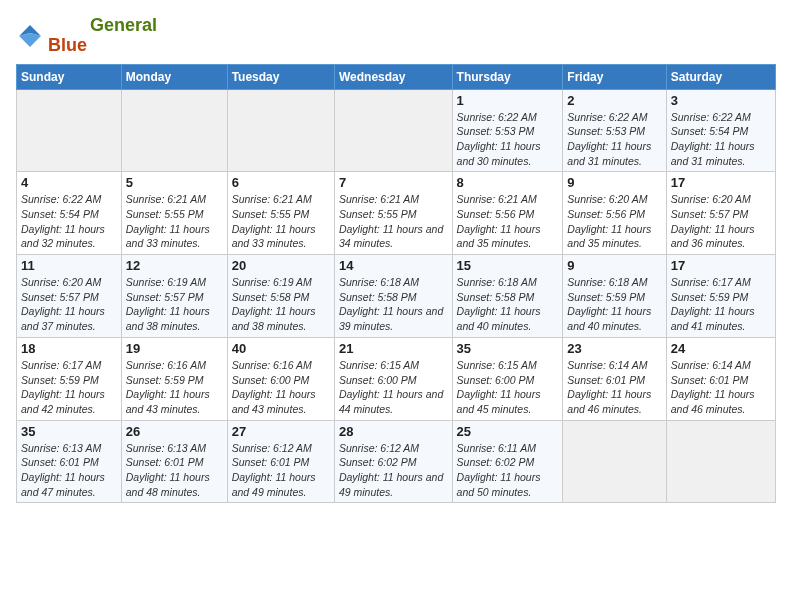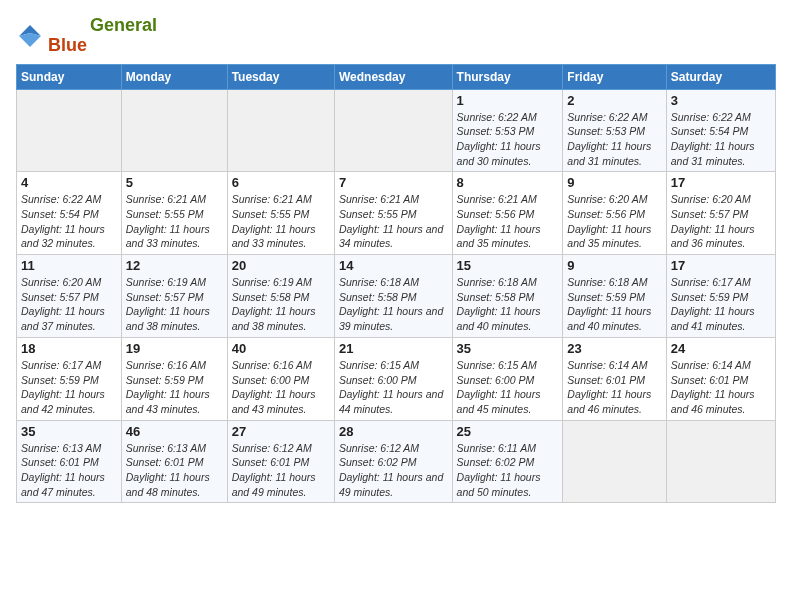--- a/index.html
+++ b/index.html
@@ -276,21 +276,21 @@
         </td>
       </tr>
       <tr>
         <td>
           <div class="day-num">35</div>
           <div class="day-info" style="white-space: pre-line;">Sunrise: 6:13 AM
 Sunset: 6:01 PM
 Daylight: 11 hours and 47 minutes.</div>
         </td>
         <td>
-          <div class="day-num">46</div>
+          <div class="day-num">26</div>
           <div class="day-info" style="white-space: pre-line;">Sunrise: 6:13 AM
 Sunset: 6:01 PM
 Daylight: 11 hours and 48 minutes.</div>
         </td>
         <td>
           <div class="day-num">27</div>
           <div class="day-info" style="white-space: pre-line;">Sunrise: 6:12 AM
 Sunset: 6:01 PM
 Daylight: 11 hours and 49 minutes.</div>
         </td>

